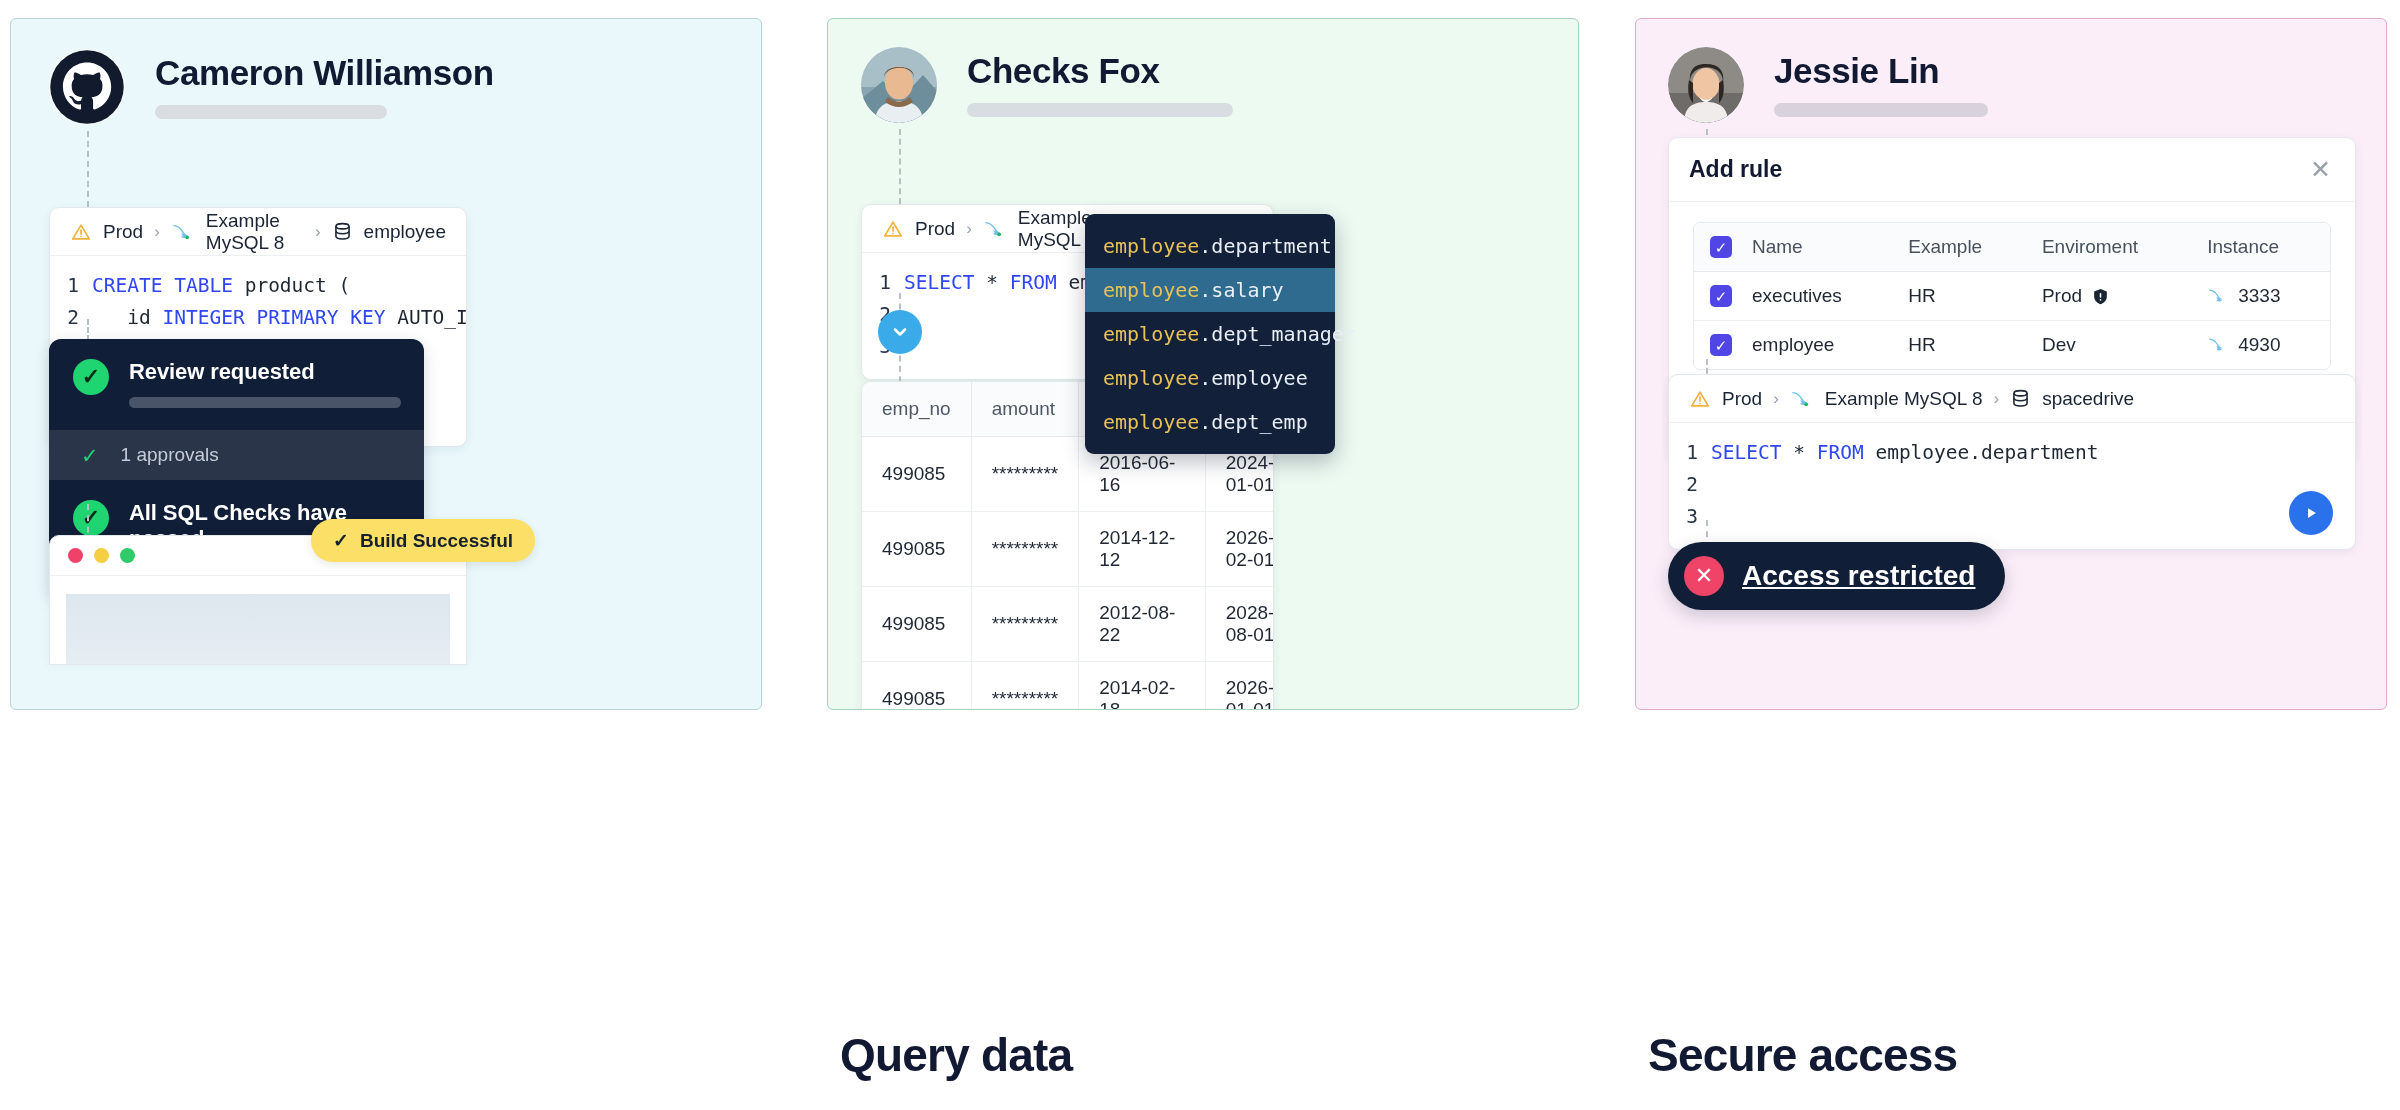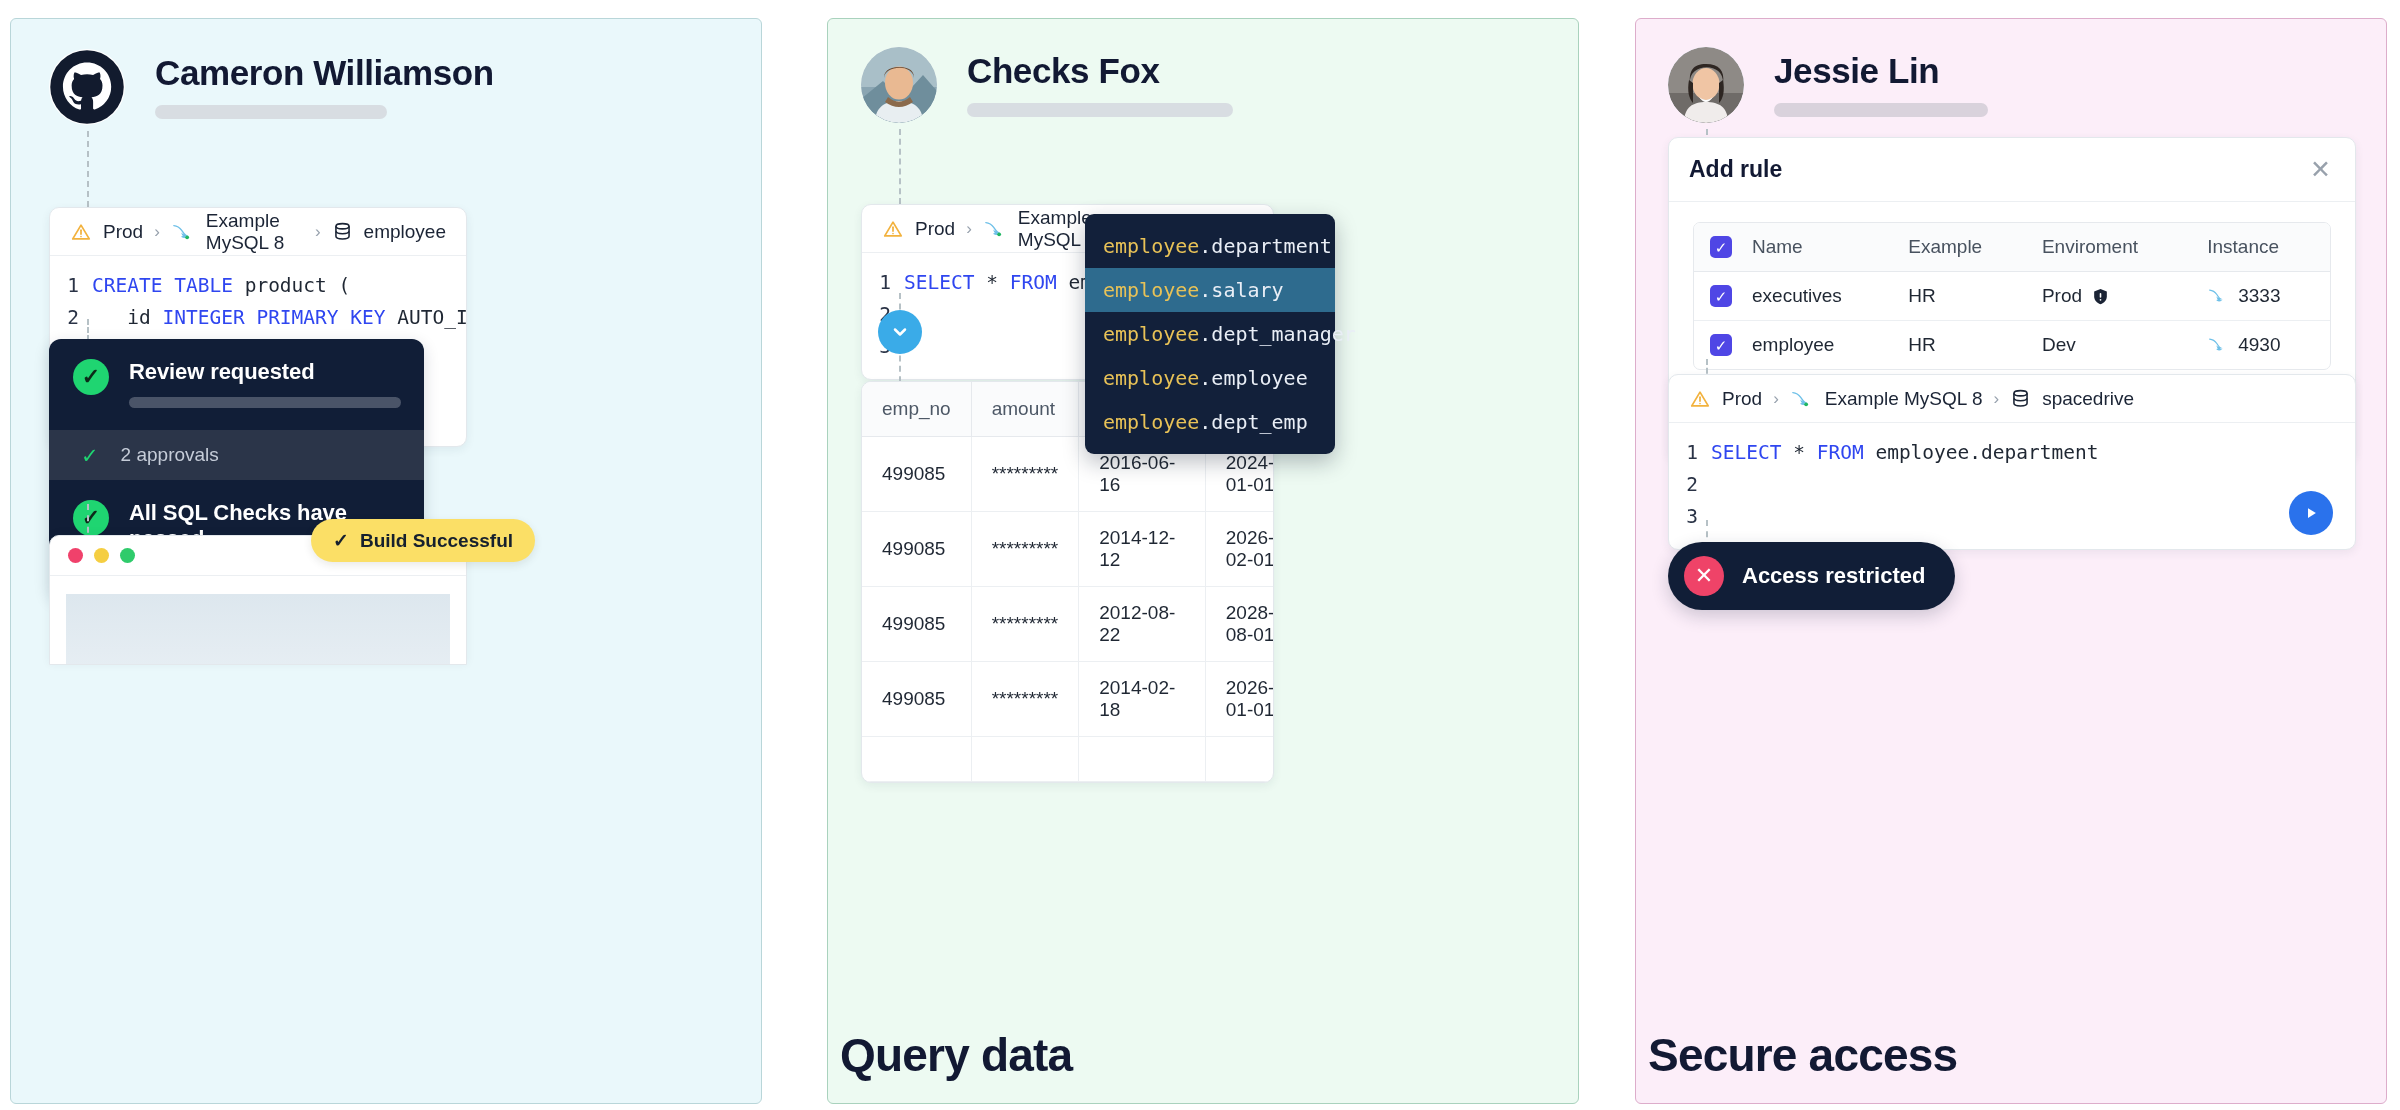--- a/index.html
+++ b/index.html
@@ -9,21 +9,21 @@
     font-family: "Liberation Sans", sans-serif;
     overflow: hidden;
   }
   .stage { position: relative; width: 2400px; height: 1110px; }
 
   
   .panel {
     position: absolute;
     top: 18px;
     width: 752px;
-    height: 1086px;
+    height: 692px;
     border-radius: 6px;
     overflow: hidden;
   }
   .panel-1 { left: 10px;   background: #eaf8fb; border: 1px solid #b9d6d9; }
   .panel-2 { left: 827px;  background: #edfaf2; border: 1px solid #a9d2bd; }
   .panel-3 { left: 1635px; background: #fceef9; border: 1px solid #ddadcb; }
 
   
   .avatar-row { position: absolute; display: flex; align-items: center; gap: 30px; }
   .avatar {
@@ -215,21 +215,21 @@
   .pill-dark {
     position: absolute; background: #111e37; border-radius: 34px;
     padding: 14px 30px 14px 16px; display:flex; align-items:center; gap: 18px;
     box-shadow: 0 6px 18px rgba(20,32,58,.2); z-index: 6;
   }
   .pill-dark .x {
     width: 40px; height: 40px; border-radius: 50%; background: #ef4368;
     display:flex; align-items:center; justify-content:center;
     color:#fff; font-size: 22px; line-height:1; flex:0 0 40px;
   }
-  .pill-dark .lbl { color:#fff; font-size: 22px; font-weight: 700; }
+  .pill-dark .lbl { color:#fff; font-size: 28px; font-weight: 700; text-decoration: underline; }
 
   
   .caption {
     position: absolute; bottom: 22px;
     font-size: 46px; font-weight: 700; color: #121933; letter-spacing: -0.8px;
   }
 </style>
 </head>
 <body>
 
@@ -309,21 +309,21 @@
     <div class="review" style="left:38px; top:320px; width:375px;">
       <div class="rv-row">
         <div class="rv-check">✓</div>
         <div style="flex:1">
           <div class="rv-title">Review requested</div>
           <div class="rv-sub" style="width:272px;"></div>
         </div>
       </div>
       <div class="rv-mid">
         <span class="tick">✓</span>
-        <span class="txt">2 approvals</span>
+        <span class="txt">1 approvals</span>
       </div>
       <div class="rv-row">
         <div class="rv-check">✓</div>
         <div style="flex:1">
           <div class="rv-title">All SQL Checks have passed</div>
           <div class="rv-sub" style="width:232px;"></div>
         </div>
       </div>
     </div>
 

